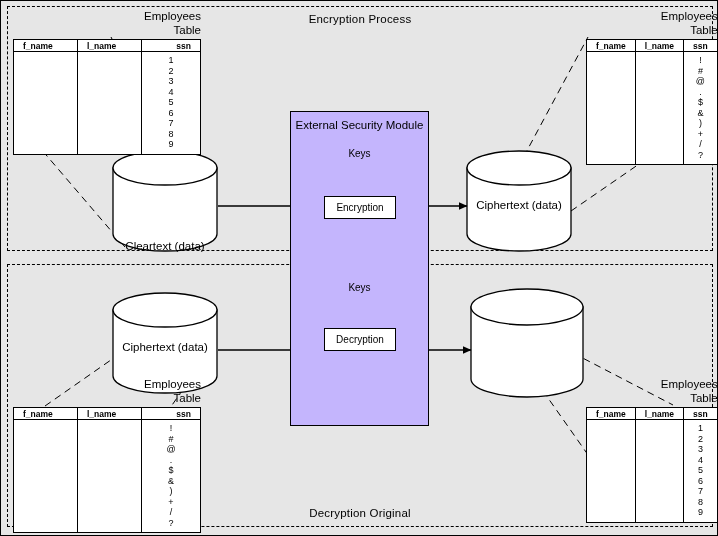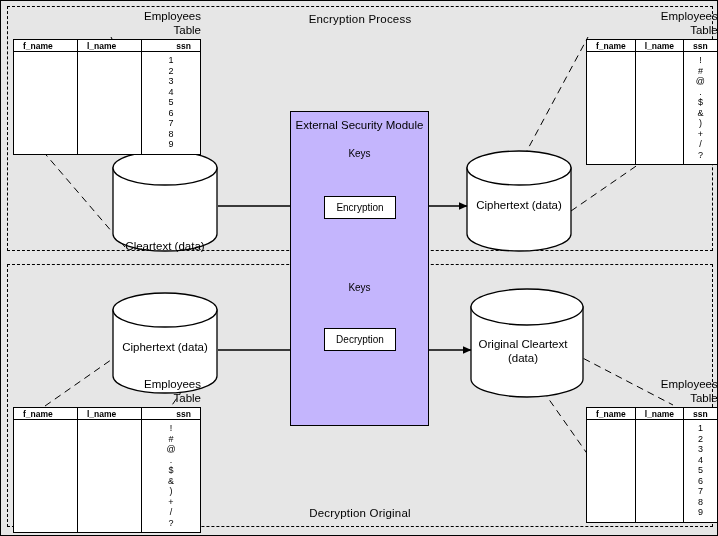--- a/index.html
+++ b/index.html
@@ -237,24 +237,20 @@
   </svg>
 
   <div class="cyl" id="cyl-cleartext">
     <div class="cyl-label" style="top:48px;margin-top:41px;">Cleartext (data)</div>
   </div>
   <div class="cyl" id="cyl-ciphertext-top">
     <div class="cyl-label" style="top:48px;">Ciphertext (data)</div>
   </div>
   <div class="cyl" id="cyl-ciphertext-bot">
     <div class="cyl-label" style="top:48px;">Ciphertext (data)</div>
-  </div>
-  <div class="cyl" id="cyl-original">
-    <div class="cyl-label" style="top:48px;">Original Cleartext</div>
-    <div class="cyl-label" style="top:62px;">(data)</div>
   </div>
 
   <div id="esm">
     <div class="esm-title">External Security Module</div>
     <div class="keys-label" id="keys-enc">Keys</div>
     <div class="keys-label" id="keys-dec">Keys</div>
     <div class="op-box" id="box-encryption">Encryption</div>
     <div class="op-box" id="box-decryption">Decryption</div>
   </div>
 

